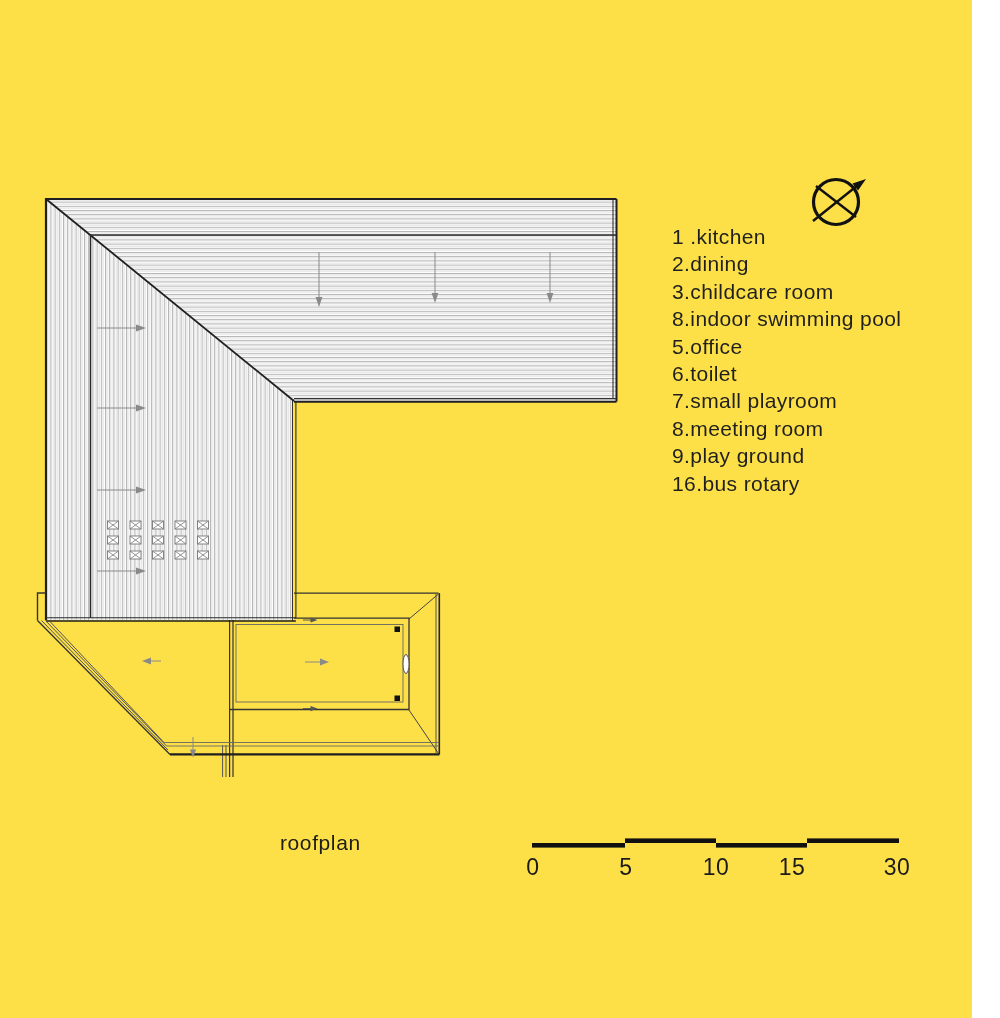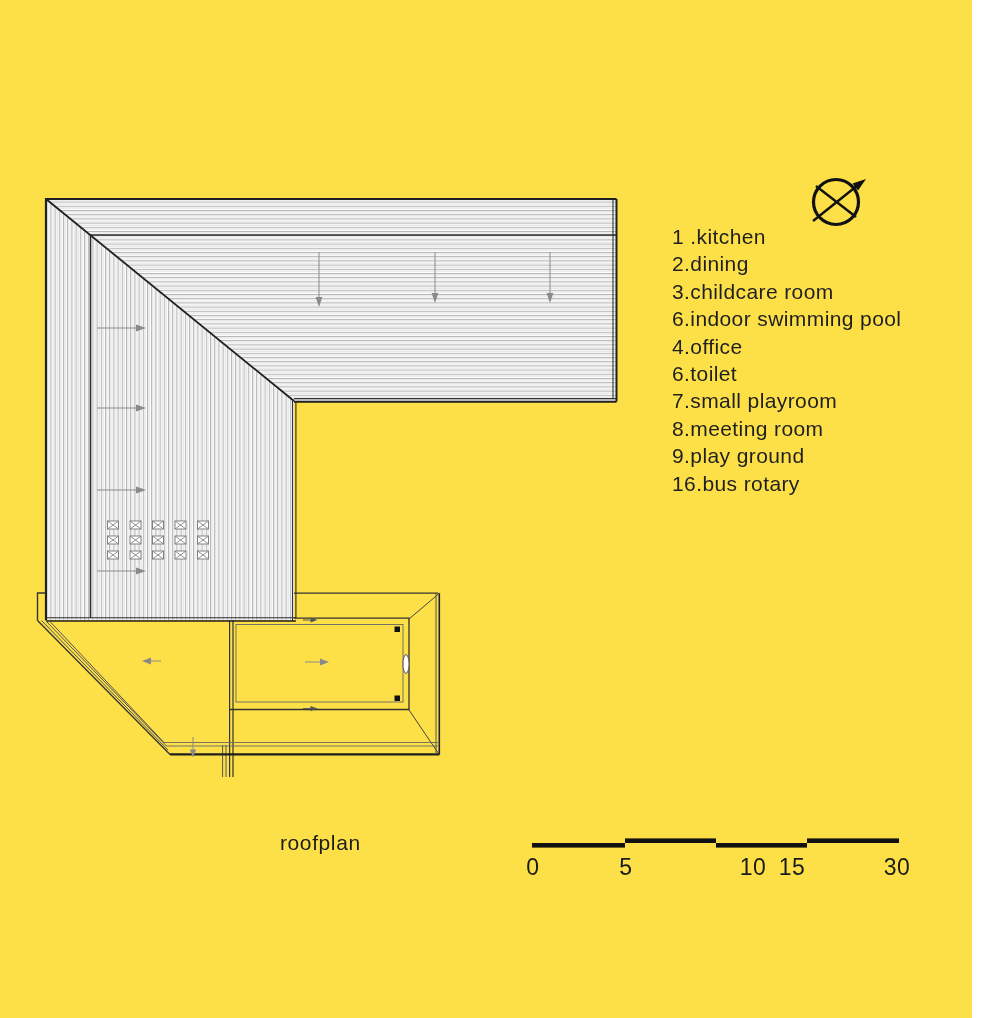--- a/index.html
+++ b/index.html
@@ -4,21 +4,21 @@
 <style>
   html,body{margin:0;padding:0;background:#fff;}
   #page{position:relative;width:972px;height:1018px;background:#fde047;overflow:hidden;
         font-family:Liberation Sans, sans-serif;}
   #plan-svg{position:absolute;left:0;top:0;}
   .legend{position:absolute;left:672px;top:223px;color:#1f1f1f;}
   .legend .item{font-size:21px;line-height:27.4px;letter-spacing:0.4px;white-space:nowrap;}
   .drawing-title{position:absolute;left:280px;top:831px;font-size:21px;letter-spacing:0.6px;color:#1c1c1c;}
   .scale-labels{position:absolute;left:0;top:854px;width:1000px;height:26px;color:#1b1b1b;}
   .scale-labels span{position:absolute;transform:translateX(-50%);font-size:23px;letter-spacing:0.5px;}
-  .sl0{left:533px;} .sl1{left:626px;} .sl2{left:753px;} .sl3{left:792px;} .sl4{left:897px;}
+  .sl0{left:533px;} .sl1{left:626px;} .sl2{left:716px;} .sl3{left:792px;} .sl4{left:897px;}
 </style>
 </head>
 <body>
 
 <div id="page">
 
   <svg id="plan-svg" width="1000" height="1018" viewBox="0 0 1000 1018">
     <defs>
       <pattern id="hatchV" width="4.2" height="12" patternUnits="userSpaceOnUse">
         <rect width="4.2" height="12" fill="#ffffff"></rect>
@@ -152,22 +152,22 @@
       <rect x="625" y="838.4" width="91" height="4.6"></rect>
       <rect x="716" y="843" width="91" height="4.6"></rect>
       <rect x="807" y="838.4" width="92" height="4.6"></rect>
     </g>
   </svg>
 
   <div class="legend">
     <div class="item">1 .kitchen</div>
     <div class="item">2.dining</div>
     <div class="item">3.childcare room</div>
-    <div class="item">6.indoor swimming pool</div>
-    <div class="item">4.office</div>
+    <div class="item">8.indoor swimming pool</div>
+    <div class="item">5.office</div>
     <div class="item">6.toilet</div>
     <div class="item">7.small playroom</div>
     <div class="item">8.meeting room</div>
     <div class="item">9.play ground</div>
     <div class="item">16.bus rotary</div>
   </div>
 
   <div class="drawing-title">roofplan</div>
 
   <div class="scale-labels">

